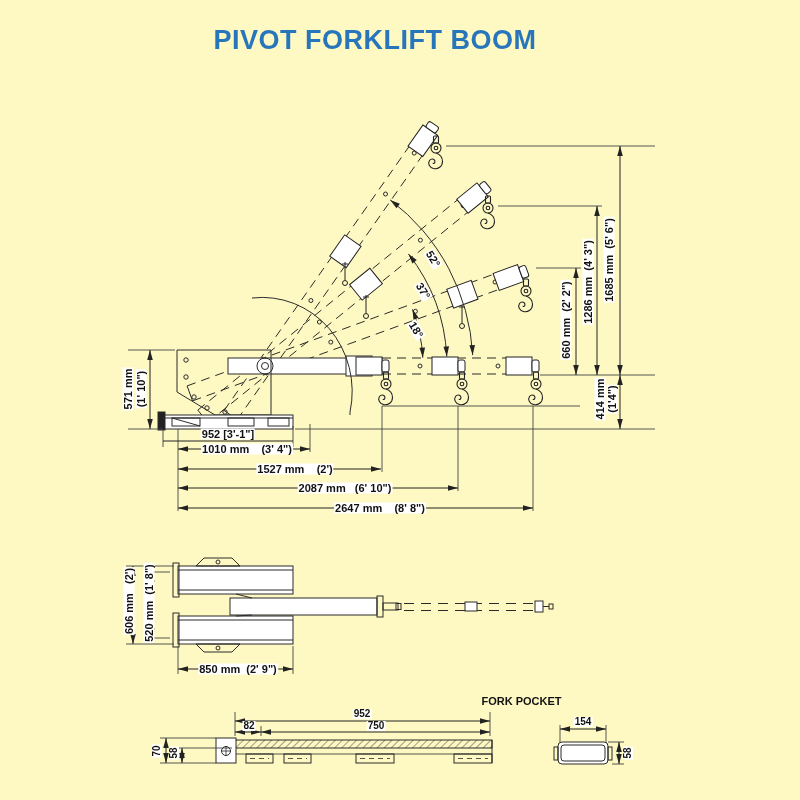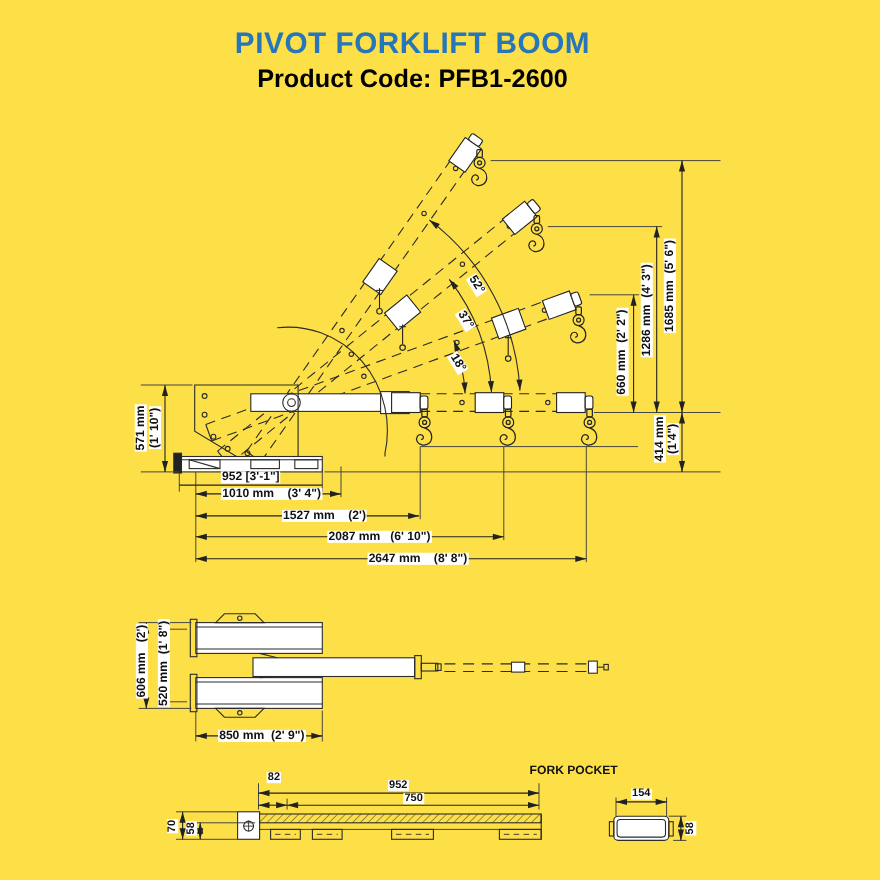--- a/index.html
+++ b/index.html
@@ -1,16 +1,16 @@
 <!DOCTYPE html>
 <html><head>
 <meta charset="utf-8">
 <style>
   html,body{margin:0;padding:0;background:#fff;}
-  .stage{position:relative;width:800px;height:800px;background:#fde047;overflow:hidden;
+  .stage{position:relative;width:800px;height:800px;background:#fef9c3;overflow:hidden;
          font-family:"Liberation Sans",sans-serif;}
   .stage svg{position:absolute;left:0;top:0;}
   .lbl{position:absolute;transform:translate(-50%,-50%);white-space:pre;line-height:1;
        font-weight:bold;font-size:11px;color:#111;background:#fff;padding:0 1px;}
   .lbl.v{transform:translate(-50%,-50%) rotate(-90deg);}
   .lbl.ang{transform:translate(-50%,-50%) rotate(58deg);font-size:11px;}
   .lbl.small{font-size:10px;}
   .title-main{position:absolute;transform:translate(-50%,-50%);font-size:27px;font-weight:bold;
               letter-spacing:.5px;}
   .title-sub{position:absolute;transform:translate(-50%,-50%);font-size:23px;font-weight:bold;color:#000;}
@@ -264,21 +264,20 @@
     <line x1="608" y1="742" x2="624" y2="742"></line>
     <line x1="612" y1="764" x2="624" y2="764"></line>
   </g>
   <g stroke="#222" stroke-width="1" fill="none">
     <line x1="560" y1="729" x2="606" y2="729" marker-start="url(#aS)" marker-end="url(#aE)"></line>
     <line x1="619" y1="742" x2="619" y2="764" marker-start="url(#aS)" marker-end="url(#aE)"></line>
   </g>
 </svg>
 
   <div class="title-main" style="left:375px;top:40px;color:#2776BB;">PIVOT FORKLIFT BOOM</div>
-  <div class="title-sub" style="left:375px;top:72px;">Product Code: PFB1-2600</div>
 
   <div class="lbl ang" style="left:433px;top:259px;">52°</div>
   <div class="lbl ang" style="left:423px;top:291px;">37°</div>
   <div class="lbl ang" style="left:416px;top:330px;">18°</div>
 
   <div class="lbl v" style="left:128px;top:389px;">571 mm</div>
   <div class="lbl v" style="left:141px;top:389px;">(1' 10")</div>
 
   <div class="lbl" style="left:228px;top:434px;">952 [3'-1"]</div>
   <div class="lbl" style="left:247px;top:449px;">1010 mm    (3' 4")</div>
@@ -291,20 +290,20 @@
   <div class="lbl v" style="left:609px;top:260px;">1685 mm  (5' 6")</div>
   <div class="lbl v" style="left:600px;top:399px;">414 mm</div>
   <div class="lbl v" style="left:612px;top:399px;">(1'4")</div>
 
   <div class="lbl v" style="left:129px;top:601px;">606 mm   (2')</div>
   <div class="lbl v" style="left:149px;top:603px;">520 mm  (1' 8")</div>
   <div class="lbl" style="left:238px;top:669px;">850 mm  (2' 9")</div>
 
   <div class="fp-title" style="left:508px;top:701px;">FORK POCKET</div>
   <div class="lbl small" style="left:362px;top:714px;text-align:center;">952</div>
-  <div class="lbl small" style="left:249px;top:707px;">82</div>
+  <div class="lbl small" style="left:249px;top:726px;">82</div>
   <div class="lbl small" style="left:376px;top:726px;">750</div>
   <div class="lbl small v" style="left:157px;top:751px;">70</div>
   <div class="lbl small v" style="left:174px;top:753px;">58</div>
   <div class="lbl small" style="left:583px;top:722px;">154</div>
   <div class="lbl small v" style="left:628px;top:753px;">58</div>
 
 </div>
 
 </body></html>

